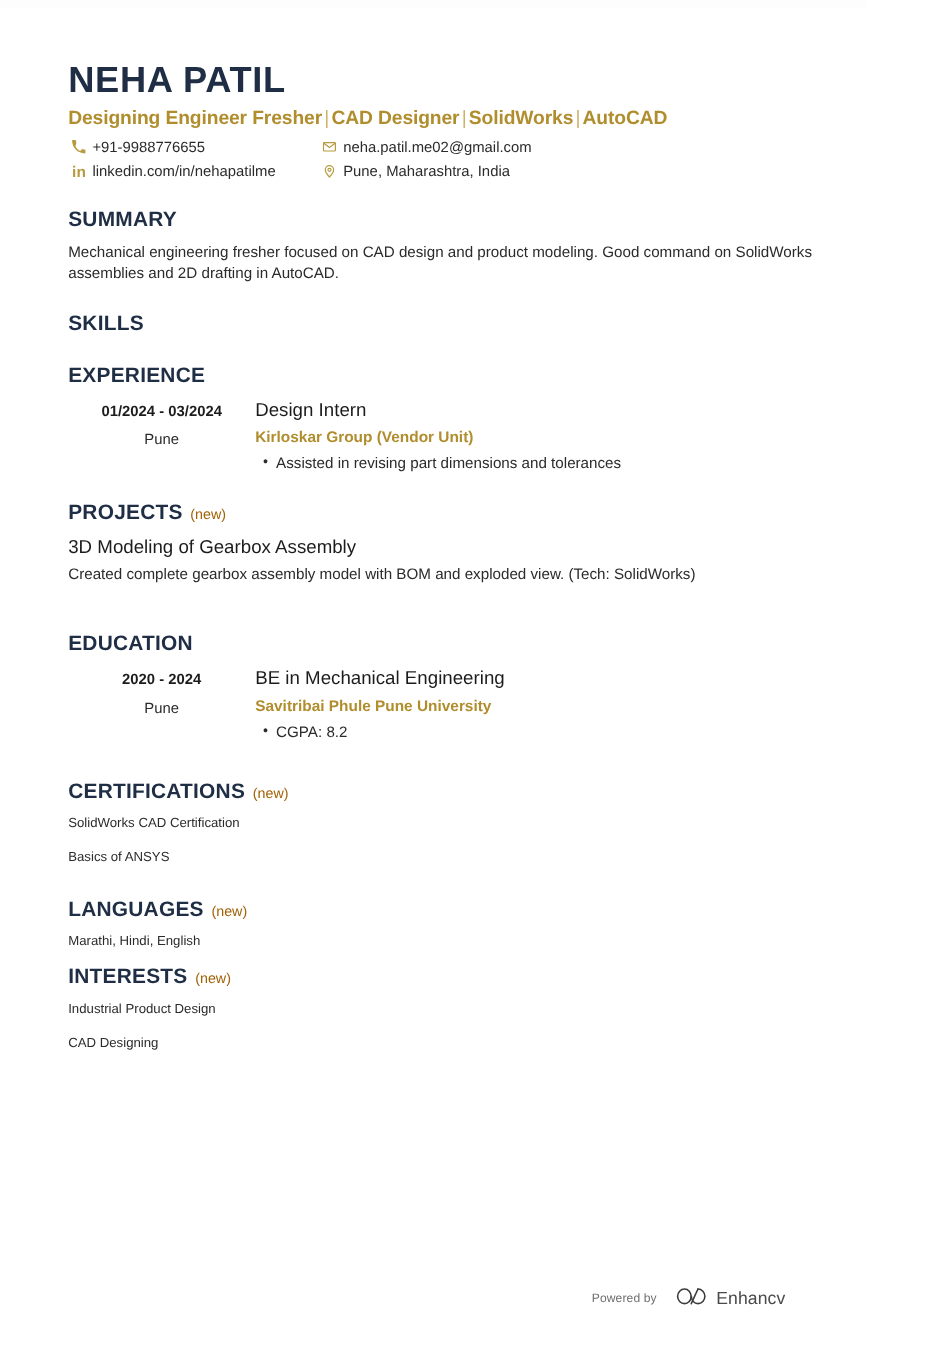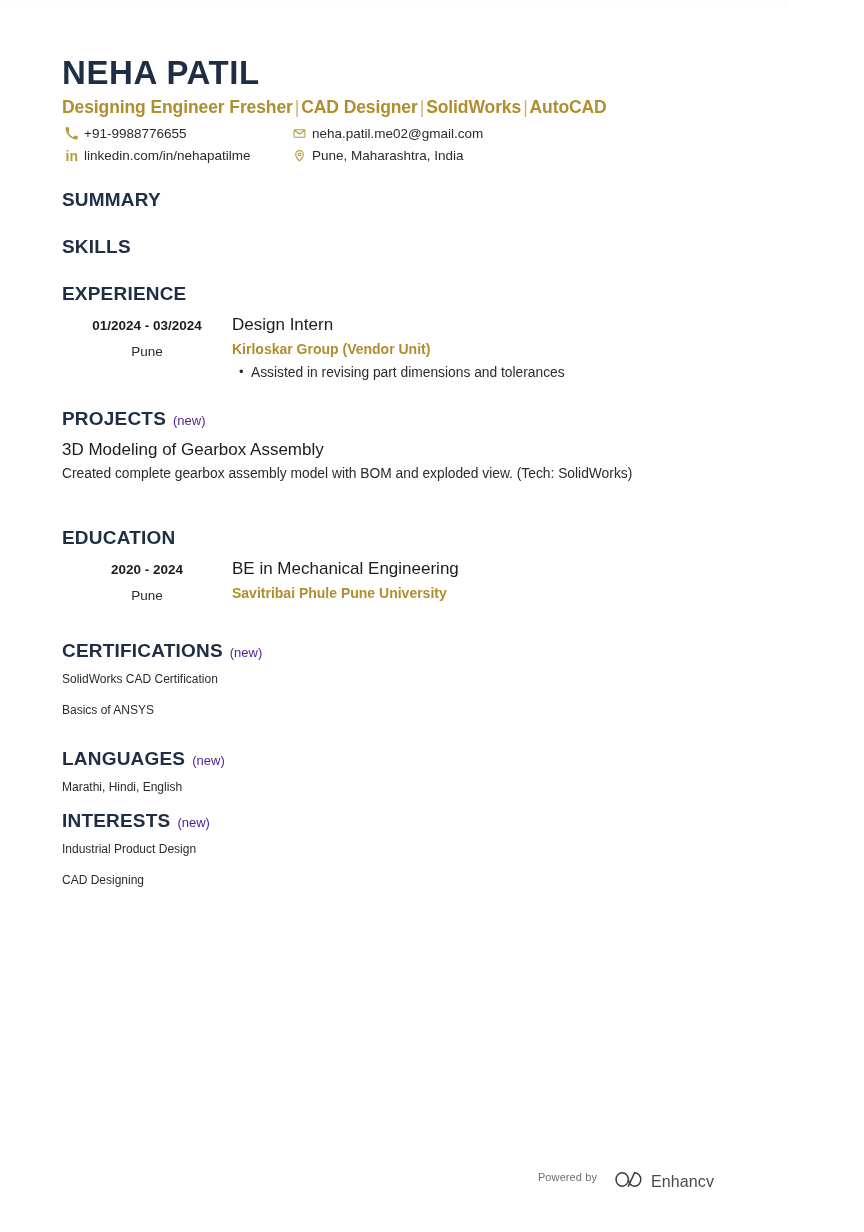--- a/index.html
+++ b/index.html
@@ -103,21 +103,21 @@
   }
   .sec-title {
     font-size: 19px;
     font-weight: bold;
     color: #1f2e45;
     letter-spacing: 0.2px;
     line-height: 1.1;
   }
   .sec-new {
     font-size: 13px;
-    color: #4c1d95;
+    color: #a16207;
     margin-left: 7px;
     line-height: 1;
   }
 
   .body-text {
     font-size: 13.8px;
     color: #2b2b2b;
     line-height: 1.42;
   }
 
@@ -198,21 +198,21 @@
     margin-bottom: 14px;
   }
   .plain-line:last-child { margin-bottom: 0; }
 
   
   .footer {
     position: absolute;
     right: 74px;
     bottom: 40px;
     display: flex;
-    align-items: flex-start;
+    align-items: center;
   }
   .footer-label {
     font-size: 11px;
     color: #6f6f6f;
     margin-right: 16px;
     letter-spacing: 0.1px;
   }
   .brand {
     display: flex;
     align-items: center;
@@ -276,20 +276,21 @@
             <span>Pune, Maharashtra, India</span>
           </div>
         </div>
       </div>
     </div>
 
     <div class="section">
       <div class="sec-head">
         <span class="sec-title">SUMMARY</span>
       </div>
+      <div class="body-text">Mechanical engineering fresher focused on CAD design and product modeling. Good command on SolidWorks assemblies and 2D drafting in AutoCAD.</div>
     </div>
 
     <div class="section">
       <div class="sec-head">
         <span class="sec-title">SKILLS</span>
       </div>
     </div>
 
     <div class="section">
       <div class="sec-head">
@@ -326,20 +327,23 @@
         <span class="sec-title">EDUCATION</span>
       </div>
       <div class="entry">
         <div class="entry-left">
           <div class="entry-date">2020 - 2024</div>
           <div class="entry-loc">Pune</div>
         </div>
         <div class="entry-right">
           <div class="entry-title">BE in Mechanical Engineering</div>
           <div class="entry-org">Savitribai Phule Pune University</div>
+          <ul class="bullets">
+            <li>CGPA: 8.2</li>
+          </ul>
         </div>
       </div>
     </div>
 
     <div class="section" style="margin-top:34px;">
       <div class="sec-head">
         <span class="sec-title">CERTIFICATIONS</span>
         <span class="sec-new">(new)</span>
       </div>
       <div class="plain-line">SolidWorks CAD Certification</div>

